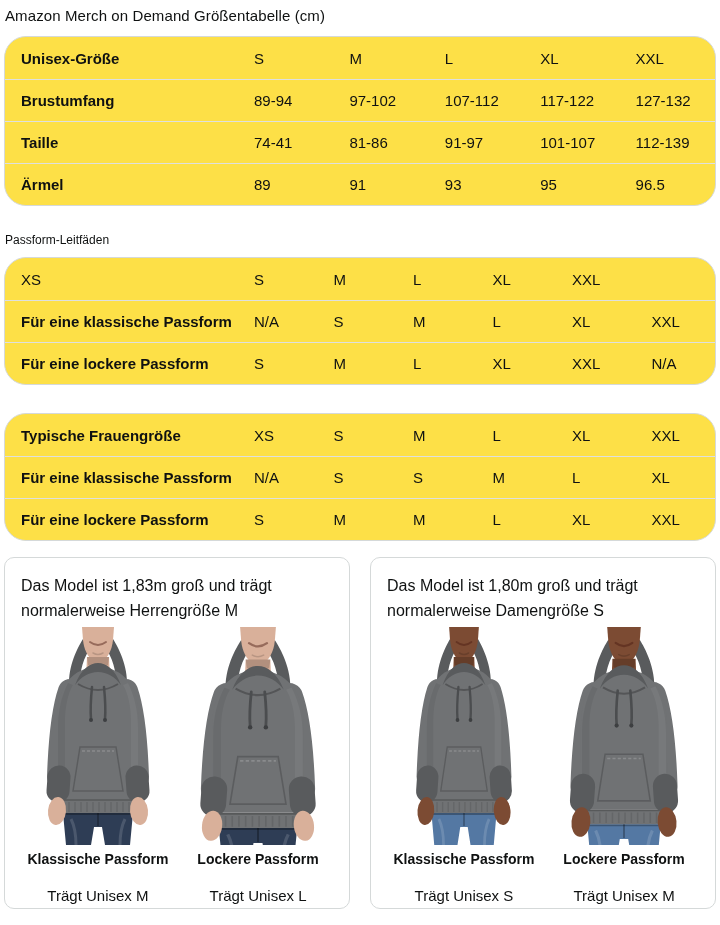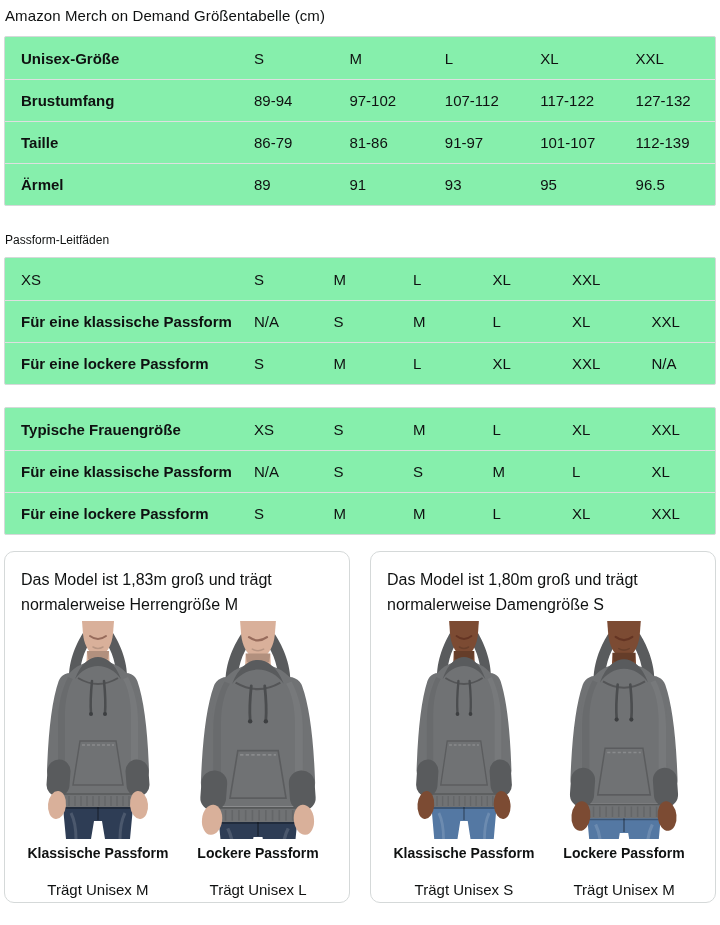--- a/index.html
+++ b/index.html
@@ -2,32 +2,32 @@
 <html style="--text: #0F1111; --table-border: #D5D9D9; --row-divider: #DEE0E0; --hoodie: #707274; --hoodie-shade: #595B5D; --male-skin: #D9B09A; --female-skin: #7C4B33; --male-jeans: #2E3D55; --female-jeans: #5478A3;"><head>
 <meta charset="utf-8">
 <style>
   * { margin:0; padding:0; box-sizing:border-box; }
   html,body { width:720px; height:925px; background:#fff; overflow:hidden;
     font-family:"Liberation Sans", sans-serif; color:var(--text,#0f1111); }
   .page { padding:5px 4px 0 4px; }
 
   .page-title { font-size:15px; font-weight:400; margin:2px 0 12px 1px; letter-spacing:0.1px; }
 
-  .tbl { border:1px solid var(--table-border,#d5d9d9); border-radius:2px; background:#86efac; overflow:hidden; }
+  .tbl { border:1px solid var(--table-border,#d5d9d9); border-radius:22px; background:#fde047; overflow:hidden; }
   .tbl .row { display:grid; align-items:center; height:42px; }
   .tbl .row + .row { border-top:1px solid var(--row-divider,#dee0e0); }
   .tbl.cols5 .row { grid-template-columns:233px repeat(5,1fr); }
   .tbl.cols6 .row { grid-template-columns:233px repeat(6,1fr); }
   .tbl .cell { font-size:15px; padding-left:16px; white-space:nowrap; }
   .tbl .cell.lbl { font-weight:700; padding-left:16px; }
 
   .note { font-size:13px; margin:13px 0 0 1px; }
   .section-heading { font-size:12px; font-weight:400; margin:27px 0 10px 1px; }
 
-  .fit-tbl-gap { margin-top:22px; }
+  .fit-tbl-gap { margin-top:28px; }
 
   .cards { display:flex; gap:20px; margin-top:16px; }
   .card { flex:1; height:352px; border:1px solid var(--table-border,#d5d9d9); border-radius:10px;
           padding:15px 14px 10px 16px; background:#fff; }
   .card-desc { font-size:16px; line-height:25px; max-width:300px; margin-bottom:4px; }
   .photos { display:flex; justify-content:space-between; }
   .photo-col { width:49%; text-align:center; }
   .fig-box { height:218px; overflow:hidden; }
   .fig-box svg { width:150px; height:218px; transform-origin:50% 0; }
   .fig-loose-male svg   { transform:scale(1.12,1.08); }
@@ -111,21 +111,21 @@
     <div class="row">
       <div class="cell lbl">Brustumfang</div>
       <div class="cell">89-94</div>
       <div class="cell">97-102</div>
       <div class="cell">107-112</div>
       <div class="cell">117-122</div>
       <div class="cell">127-132</div>
     </div>
     <div class="row">
       <div class="cell lbl">Taille</div>
-      <div class="cell">86-79</div>
+      <div class="cell">74-41</div>
       <div class="cell">81-86</div>
       <div class="cell">91-97</div>
       <div class="cell">101-107</div>
       <div class="cell">112-139</div>
     </div>
     <div class="row">
       <div class="cell lbl">Ärmel</div>
       <div class="cell">89</div>
       <div class="cell">91</div>
       <div class="cell">93</div>

